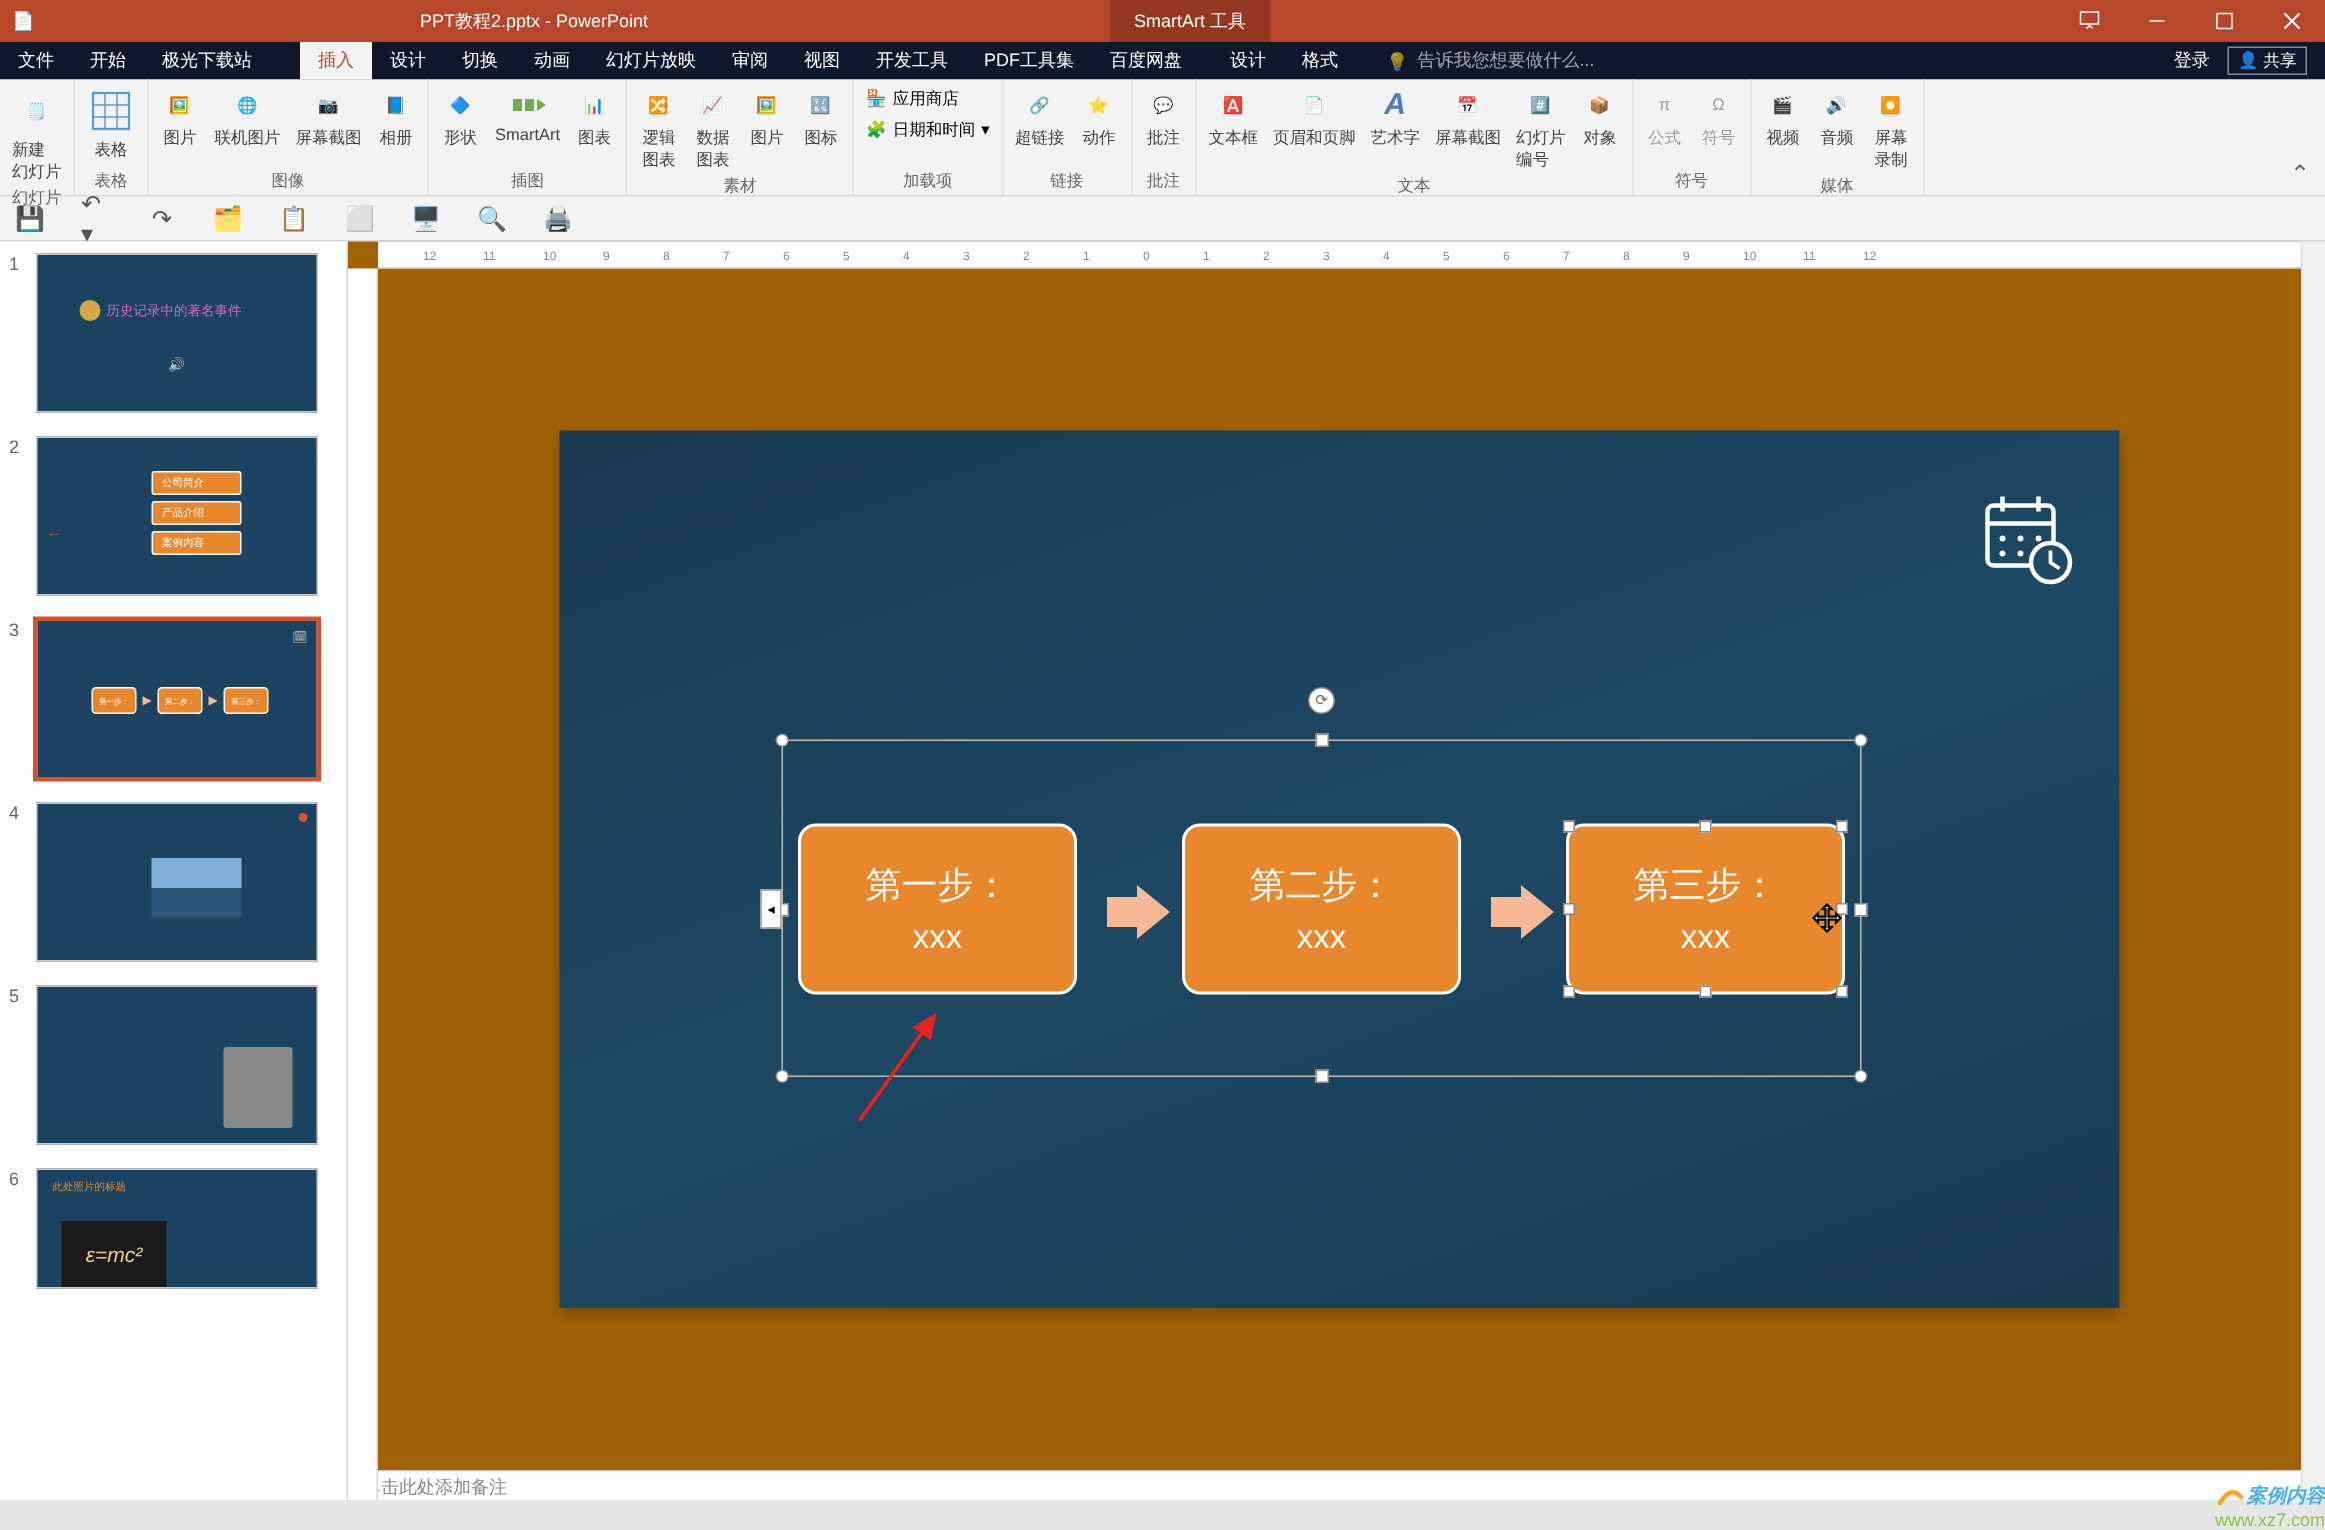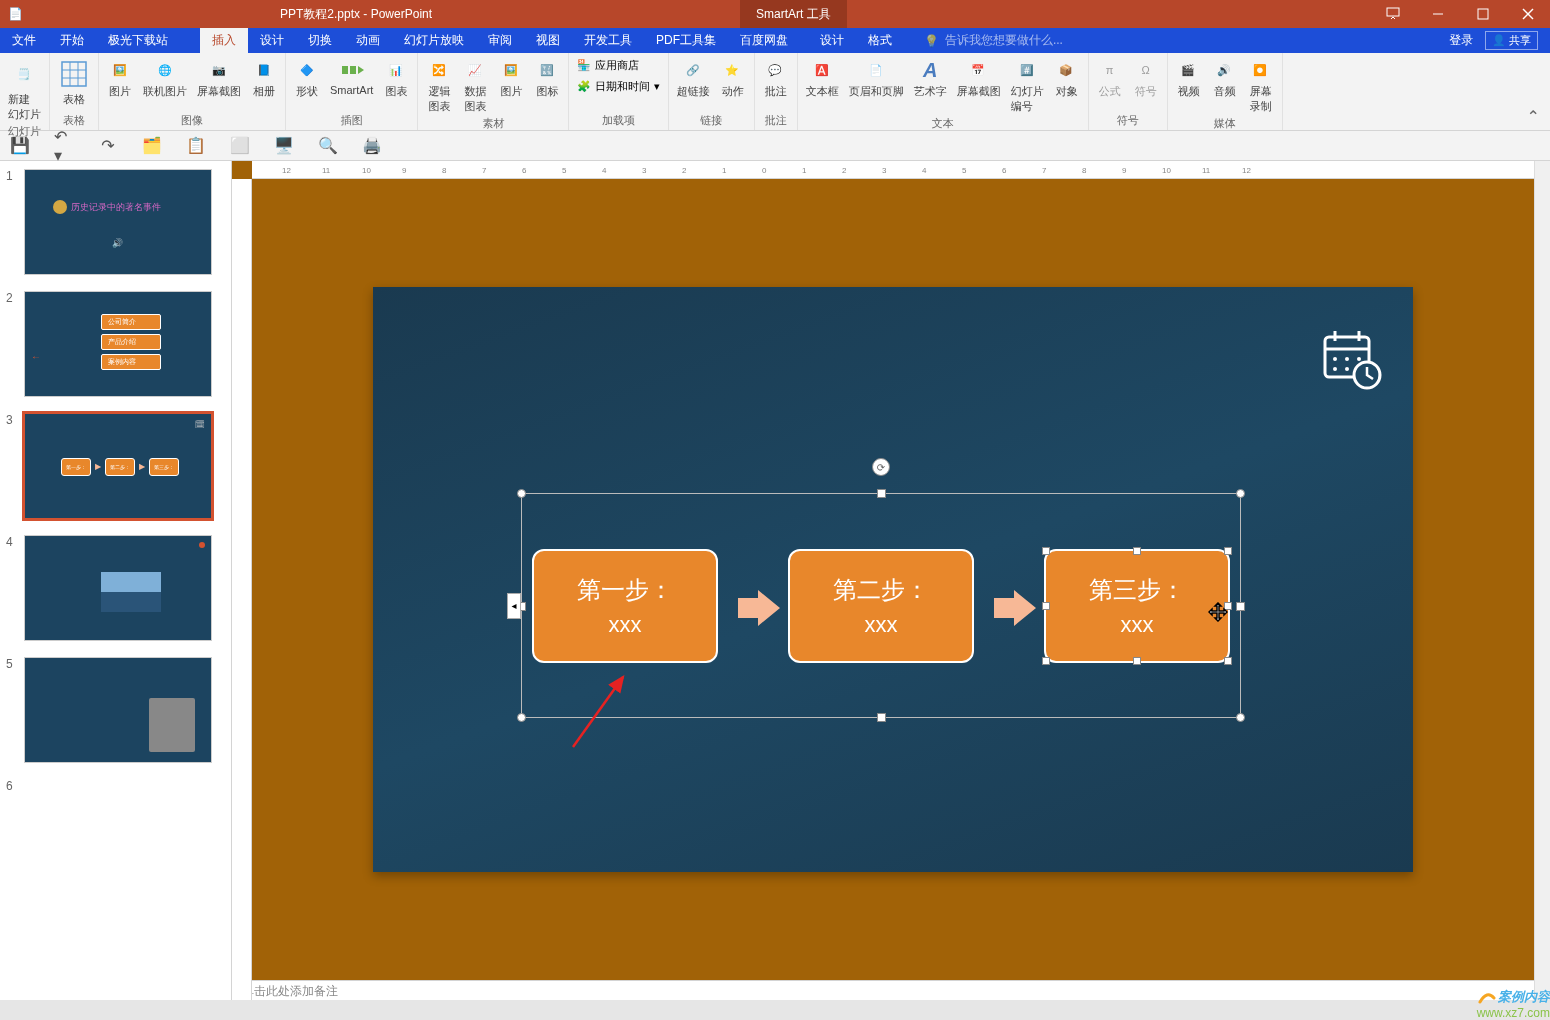--- a/index.html
+++ b/index.html
@@ -8,21 +8,21 @@
 
 .titlebar { background: #b7472a; height: 28px; display: flex; align-items: center; color: #fff; font-size: 12px; position: relative; }
 .titlebar .sys-icons { position: absolute; left: 8px; display: flex; gap: 6px; }
 .titlebar .sys-icons span { width: 14px; height: 14px; display: inline-block; }
 .titlebar .title-text { position: absolute; left: 280px; }
 .titlebar .smartart-tool { position: absolute; left: 740px; background: #96381f; padding: 6px 16px; font-size: 12px; top:0; height:28px; display:flex; align-items:center; }
 .titlebar .win-controls { position: absolute; right: 0; display: flex; }
 .titlebar .win-controls div { width: 45px; height: 28px; display: flex; align-items: center; justify-content: center; cursor: pointer; }
 
 
-.menubar { background: #1d4ed8; height: 25px; display: flex; align-items: stretch; color: #fff; font-size: 12px; }
+.menubar { background: #0f172a; height: 25px; display: flex; align-items: stretch; color: #fff; font-size: 12px; }
 .menubar .tab { padding: 4px 12px; cursor: pointer; display: flex; align-items: center; }
 .menubar .tab.active { background: #f3f3f3; color: #b7472a; margin-left: 20px; }
 .menubar .tell-me { margin-left: 20px; display: flex; align-items: center; color: rgba(255,255,255,0.6); gap: 6px; }
 .menubar .right-section { margin-left: auto; display: flex; align-items: center; gap: 12px; padding-right: 12px; }
 .menubar .share-btn { border: 1px solid rgba(255,255,255,0.5); padding: 1px 6px; font-size: 11px; }
 
 
 .ribbon { background: #f3f3f3; height: 78px; display: flex; border-bottom: 1px solid #d4d4d4; }
 .ribbon-group { border-right: 1px solid #e1e1e1; display: flex; flex-direction: column; justify-content: space-between; padding: 3px 4px 0; }
 .ribbon-group-items { display: flex; gap: 2px; flex: 1; align-items: flex-start; }
@@ -403,20 +403,24 @@
       </div>
     </div>
     <div class="slide-thumb-wrap">
       <div class="slide-num">5</div>
       <div class="slide-thumb">
         <div class="th5-img"></div>
       </div>
     </div>
     <div class="slide-thumb-wrap">
       <div class="slide-num">6</div>
+      <div class="slide-thumb" style="height:80px">
+        <div class="th6-title">此处照片的标题</div>
+        <div class="th6-img">ε=mc²</div>
+      </div>
     </div>
   </div>
 
   <div class="editor-area">
     <div class="ruler-h">
       <svg width="100%" height="18">
           <g font-size="8" fill="#888">
         <text x="0" y="12">12</text>
             <text x="40" y="12">11</text>
             <text x="80" y="12">10</text>

